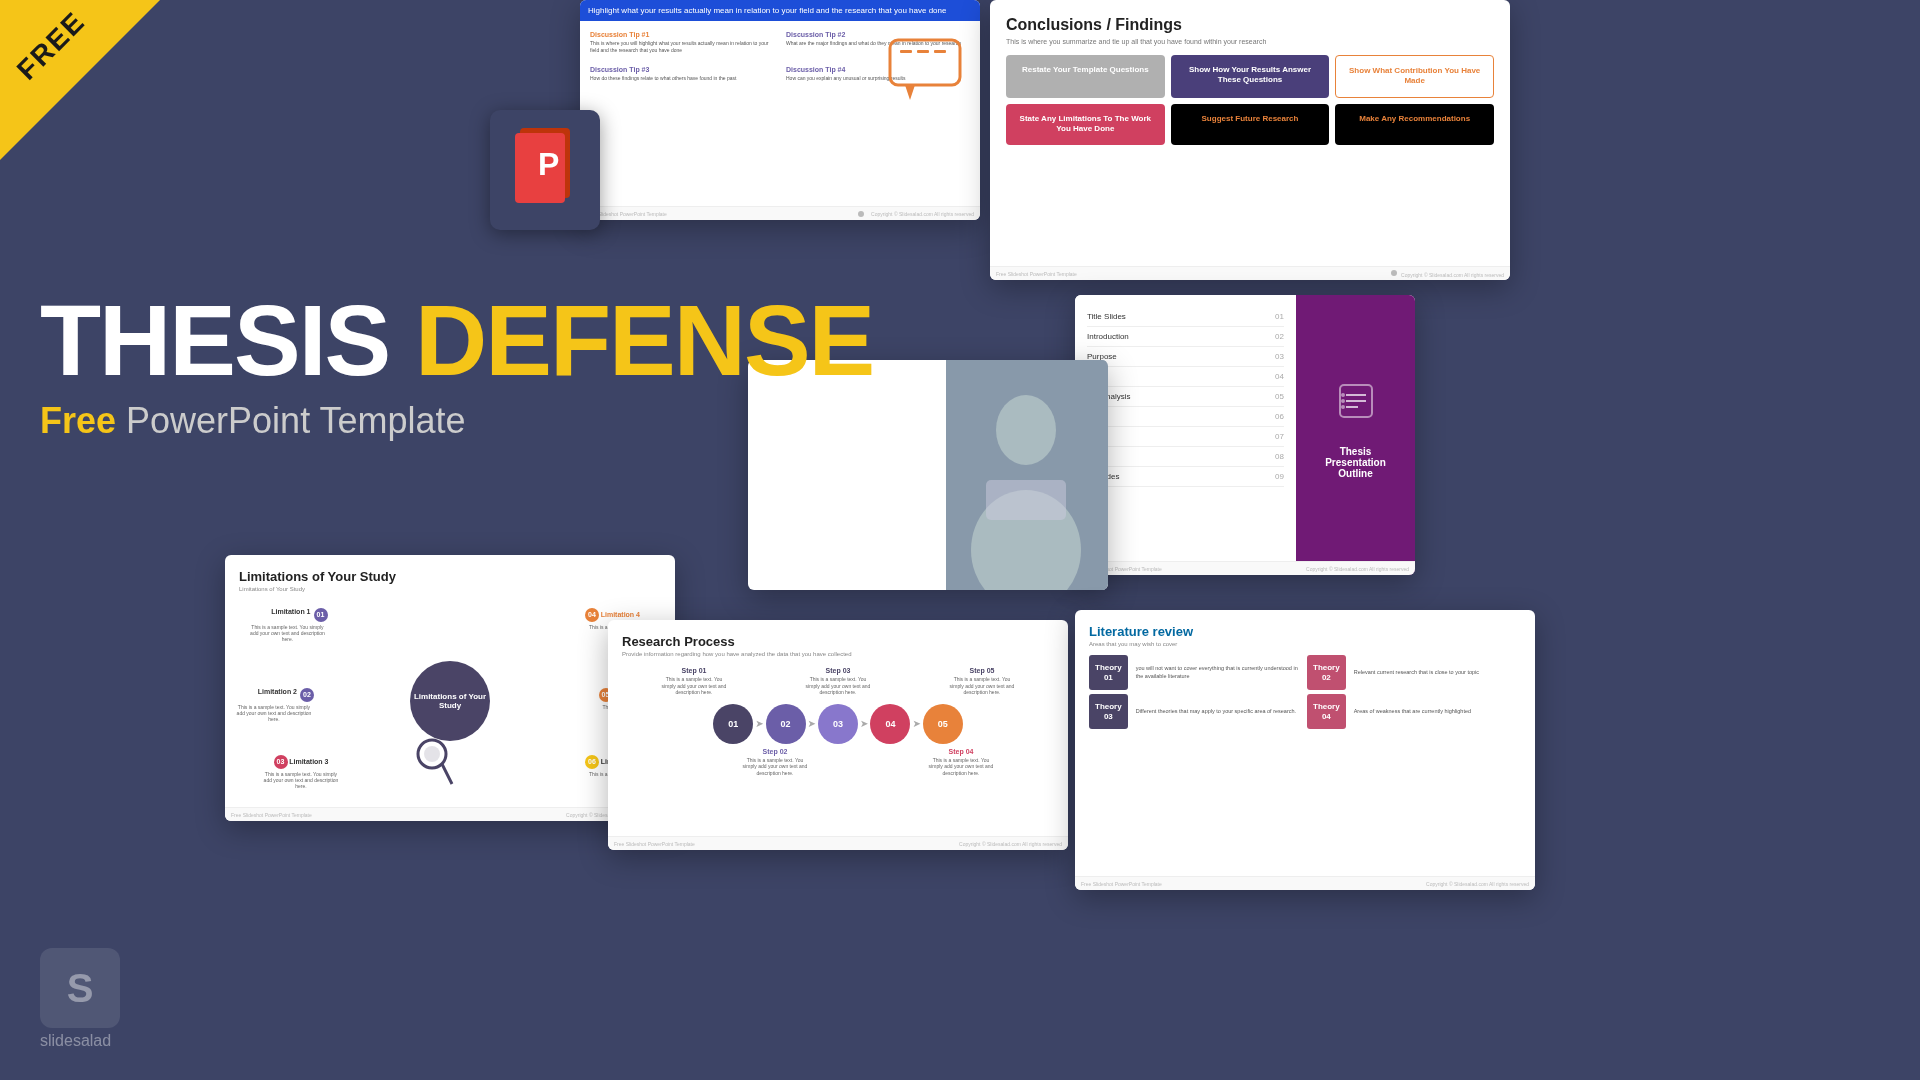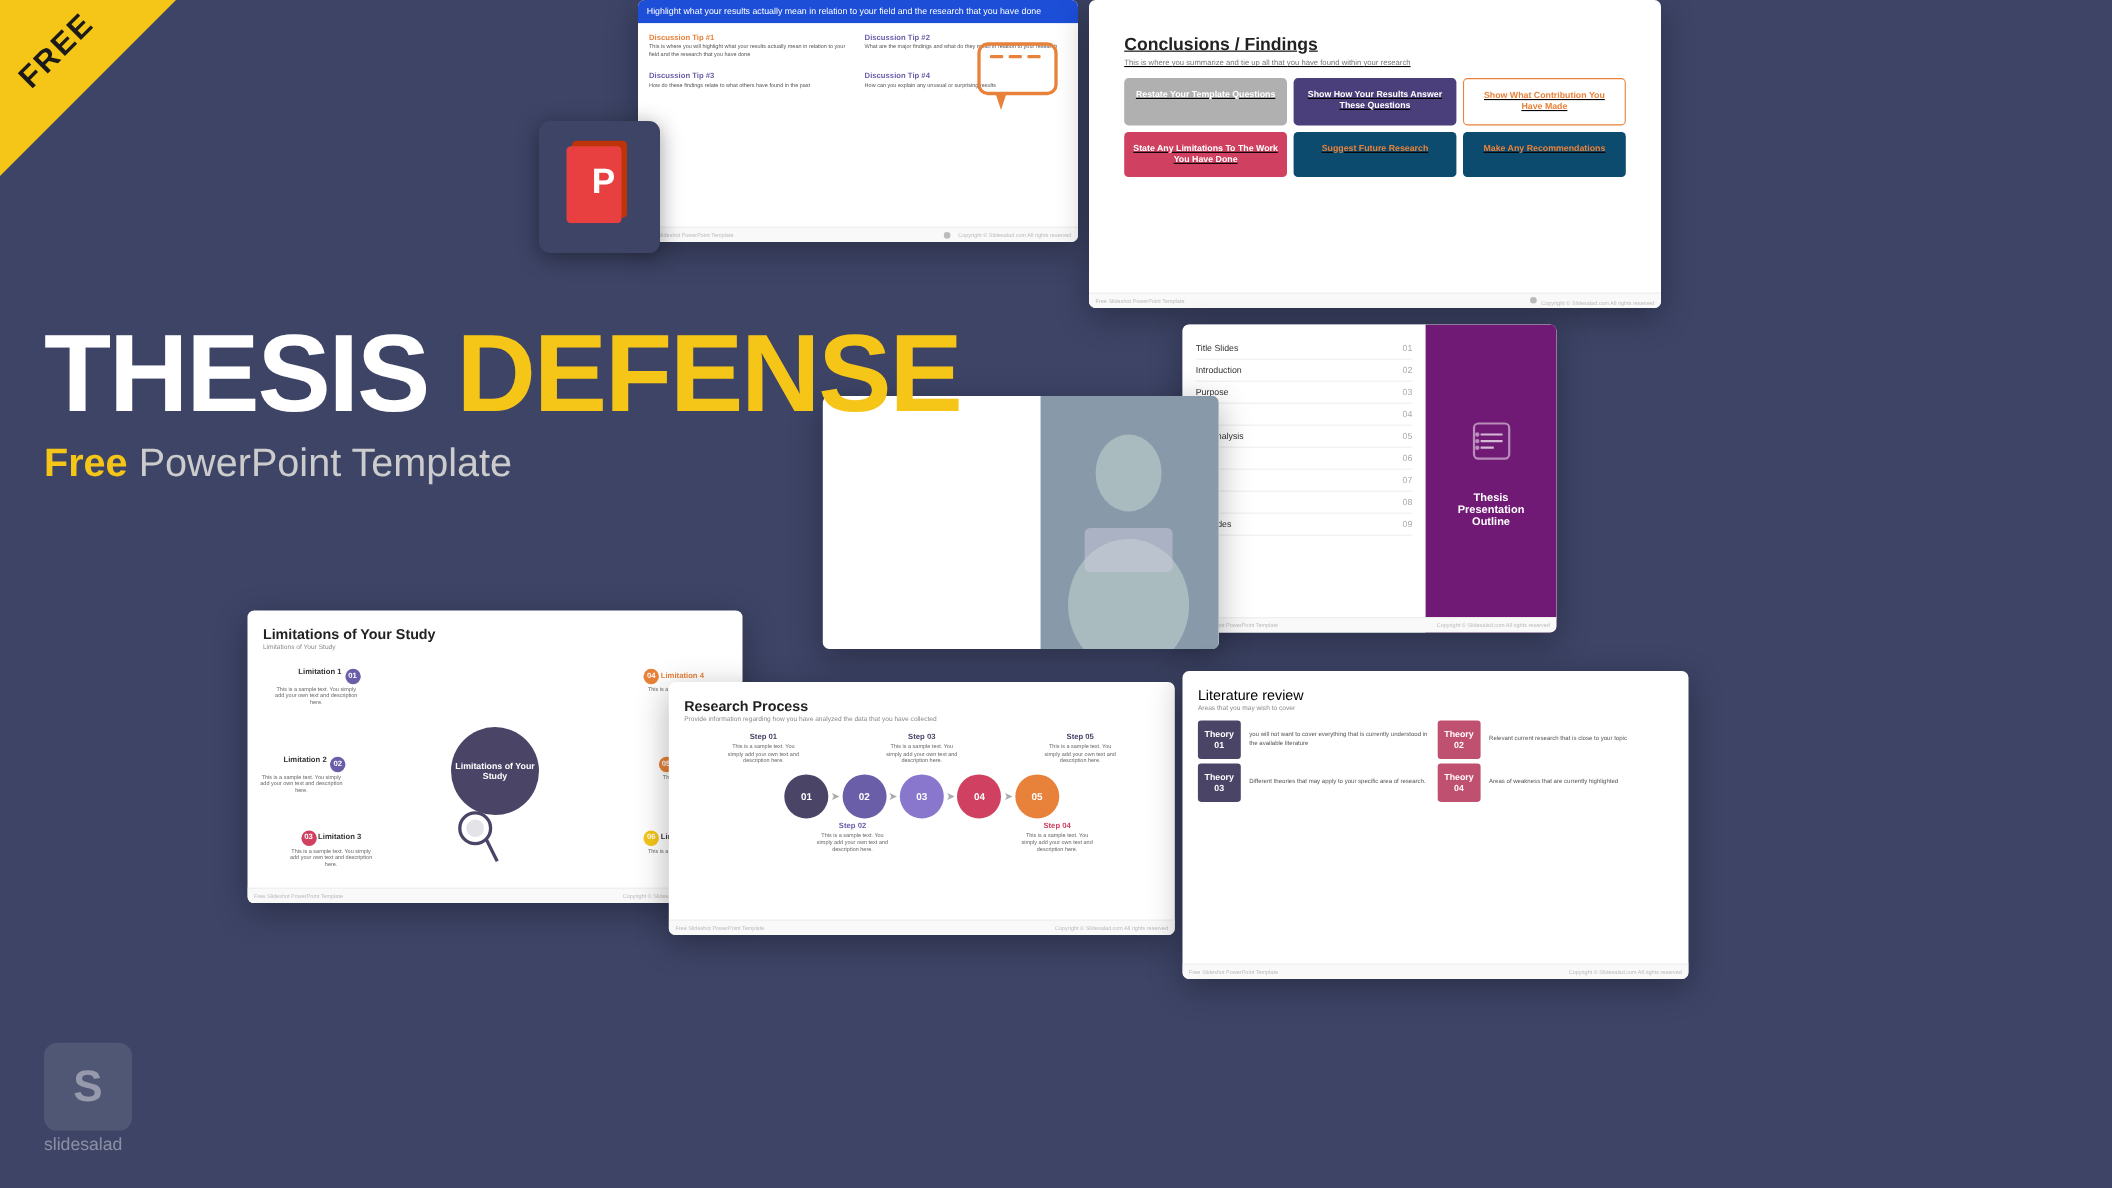--- a/index.html
+++ b/index.html
@@ -136,22 +136,21 @@
     .ppt-icon {
       font-size: 60px;
     }
 
     
     .slide-conclusions {
       top: 0; left: 990px;
       width: 520px; height: 280px;
     }
     .slide-conclusions .slide-content {
-      padding: 32px;
-      text-decoration: underline;
+      padding: 16px;
     }
     .slide-conclusions h2 {
       font-size: 16px;
       font-weight: 700;
       color: #222;
       margin-bottom: 4px;
     }
     .slide-conclusions .desc {
       font-size: 7px;
       color: #777;
@@ -168,21 +167,21 @@
       font-size: 8px;
       font-weight: 700;
       text-align: center;
       color: #fff;
       line-height: 1.3;
     }
     .btn-card.gray { background: #b0b0b0; }
     .btn-card.dark-purple { background: #4a3f7a; }
     .btn-card.pink-outline { background: #fff; color: #e8823a; border: 1.5px solid #e8823a; }
     .btn-card.red { background: #d04060; }
-    .btn-card.orange-text { background: #0c4a6e; color: #e8823a; }
+    .btn-card.orange-text { background: #000000; color: #e8823a; }
 
     
     .slide-title-main {
       top: 360px; left: 748px;
       width: 360px; height: 230px;
     }
     .slide-title-main .left-panel {
       position: absolute;
       left: 0; top: 0; bottom: 0;
       width: 55%;
@@ -386,22 +385,22 @@
     
     .slide-literature {
       top: 610px; left: 1075px;
       width: 460px; height: 280px;
     }
     .slide-literature .slide-content {
       padding: 14px;
     }
     .slide-literature h2 {
       font-size: 13px;
-      font-weight: 400;
-      color: #000000;
+      font-weight: 700;
+      color: #0369a1;
       margin-bottom: 2px;
     }
     .slide-literature .desc {
       font-size: 6px;
       color: #888;
       margin-bottom: 8px;
     }
     .slide-literature .theory-grid {
       display: grid;
       grid-template-columns: auto 1fr auto 1fr;

